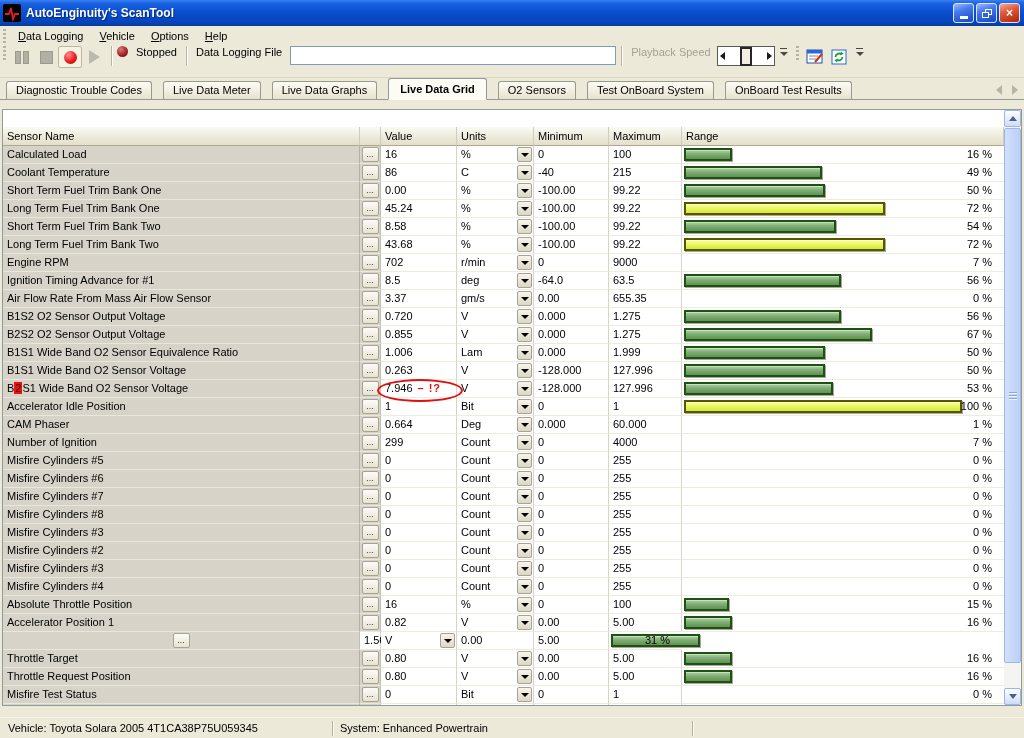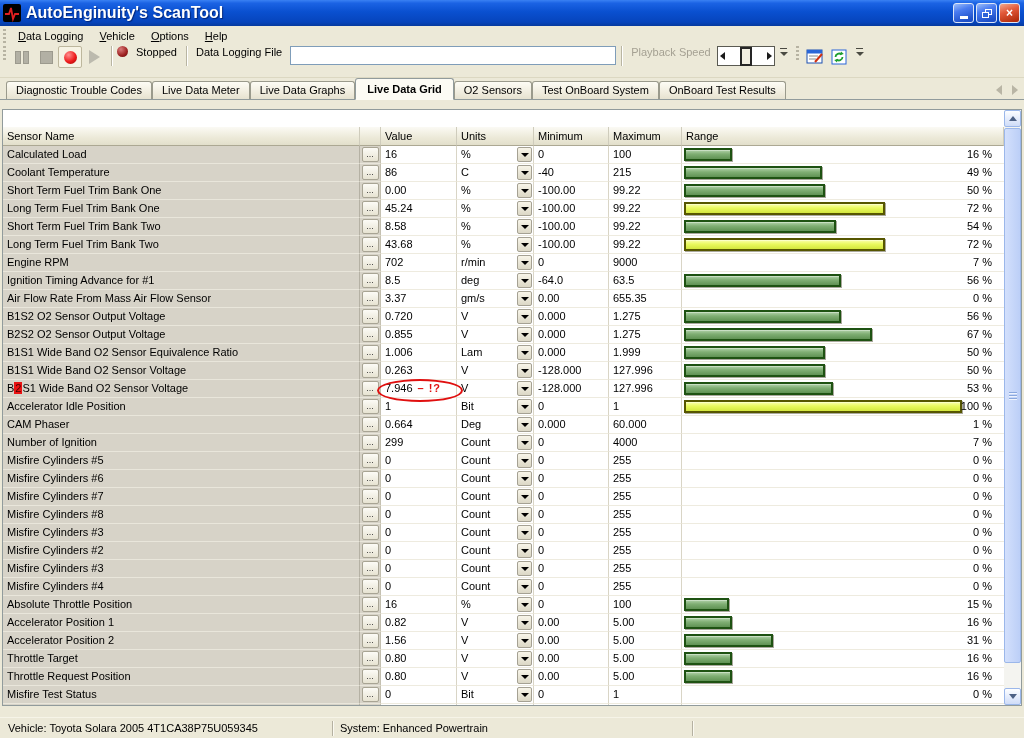--- a/index.html
+++ b/index.html
@@ -3,21 +3,21 @@
 <meta charset="utf-8">
 <style>
   html,body{margin:0;padding:0}
   body{width:1024px;height:738px;position:relative;overflow:hidden;background:#ece9d8;
        font-family:"Liberation Sans",sans-serif;font-size:11px;color:#000;}
   
   .titlebar{position:absolute;left:0;top:0;width:1024px;height:26px;
     background:linear-gradient(180deg,#3a81f3 0%,#1b63e4 12%,#0a50d0 45%,#0644bc 85%,#063a9e 100%);
     display:flex;align-items:center;}
   .appicon{width:18px;height:18px;margin:0 5px 0 3px;background:#000;border-radius:2px;flex:0 0 auto}
-  .apptitle{color:#fff;font-weight:bold;font-size:16px;text-shadow:1px 1px 1px #00257a;flex:1}
+  .apptitle{color:#fff;font-weight:bold;font-size:12px;text-shadow:1px 1px 1px #00257a;flex:1}
   .wbtns{display:flex;gap:2px;margin-right:4px}
   .wbtn{width:21px;height:20px;border:1px solid #dce6f8;border-radius:3px;display:flex;
         align-items:center;justify-content:center;color:#fff;font-weight:bold;font-size:12px;
         background:linear-gradient(160deg,#9cbdfa 0%,#4a7cf0 35%,#1e50c8 85%);box-sizing:border-box}
   .wbtn.close{background:linear-gradient(160deg,#f4a98e 0%,#e2593a 40%,#b32e0e 90%)}
   .min-glyph{width:8px;height:3px;background:#fff;align-self:flex-end;margin:0 0 3px 0}
   .restore-glyph{position:relative;width:10px;height:9px}
   .restore-glyph::before{content:"";position:absolute;right:0;top:0;width:5px;height:4px;border:1px solid #fff}
   .restore-glyph::after{content:"";position:absolute;left:0;bottom:0;width:5px;height:4px;border:1px solid #fff;background:#2e63d8}
   
@@ -51,21 +51,21 @@
   .arr-r{width:0;height:0;border-left:5px solid #1a1a1a;border-top:4px solid transparent;border-bottom:4px solid transparent}
   .pthumb{width:8px;height:15px;background:#f2efe2;border:2px solid #262626}
   .chev{width:10px;height:14px;position:relative;margin:0 4px;flex:0 0 auto}
   .chev::before{content:"";position:absolute;left:1px;top:2px;width:7px;height:1px;background:#4a4a42}
   .chev::after{content:"";position:absolute;left:1px;top:6px;width:0;height:0;
                border-top:4px solid #4a4a42;border-left:4px solid transparent;border-right:4px solid transparent}
   .iconbtn{width:24px;height:22px;display:flex;align-items:center;justify-content:center;flex:0 0 auto}
   
   .tabstrip{position:absolute;left:0;top:78px;width:1024px;height:22px;display:flex;
             align-items:flex-end;padding-left:6px;box-sizing:border-box;border-bottom:1px solid #919b9c}
-  .tab{height:17px;line-height:17px;padding:0 9px;margin-right:0;white-space:nowrap;
+  .tab{height:17px;line-height:17px;padding:0 9px;margin-right:11px;white-space:nowrap;
        background:linear-gradient(180deg,#fdfcf5 0%,#eeeadb 70%,#e6e2d0 100%);
        border:1px solid #9a9a8c;border-bottom:none;border-radius:3px 3px 0 0}
   .tab.active{height:20px;line-height:20px;font-weight:bold;background:#fcfbf4;z-index:2;
               margin-bottom:-1px;border:1px solid #919b9c;border-bottom:1px solid #fcfbf4;padding:0 11px}
   .tabarrows{position:absolute;right:6px;top:7px;display:flex;gap:10px}
   .ta-l{width:0;height:0;border-right:6px solid #b9b5a5;border-top:5px solid transparent;border-bottom:5px solid transparent}
   .ta-r{width:0;height:0;border-left:6px solid #b9b5a5;border-top:5px solid transparent;border-bottom:5px solid transparent}
   
   .gridwrap{position:absolute;left:2px;top:109px;width:1020px;height:597px;border:1px solid #919b9c;
             background:#fff;box-sizing:border-box;overflow:hidden}
@@ -591,21 +591,20 @@
           <div class="c c-val"><span>0.82</span></div>
           <div class="c c-units"><span>V</span><div class="dd"></div></div>
           <div class="c c-min">0.00</div>
           <div class="c c-max">5.00</div>
           <div class="c c-range">
             <div class="bar" style="width: 44px;"></div>
             <span class="pct">16 %</span>
           </div>
         </div>
         <div class="grow">
-          <div class="c c-name">Accelerator Position 2</div>
           <div class="c c-ell">
             <div class="ellbtn">...</div>
           </div>
           <div class="c c-val"><span>1.56</span></div>
           <div class="c c-units"><span>V</span><div class="dd"></div></div>
           <div class="c c-min">0.00</div>
           <div class="c c-max">5.00</div>
           <div class="c c-range">
             <div class="bar" style="width: 85px;"></div>
             <span class="pct">31 %</span>

